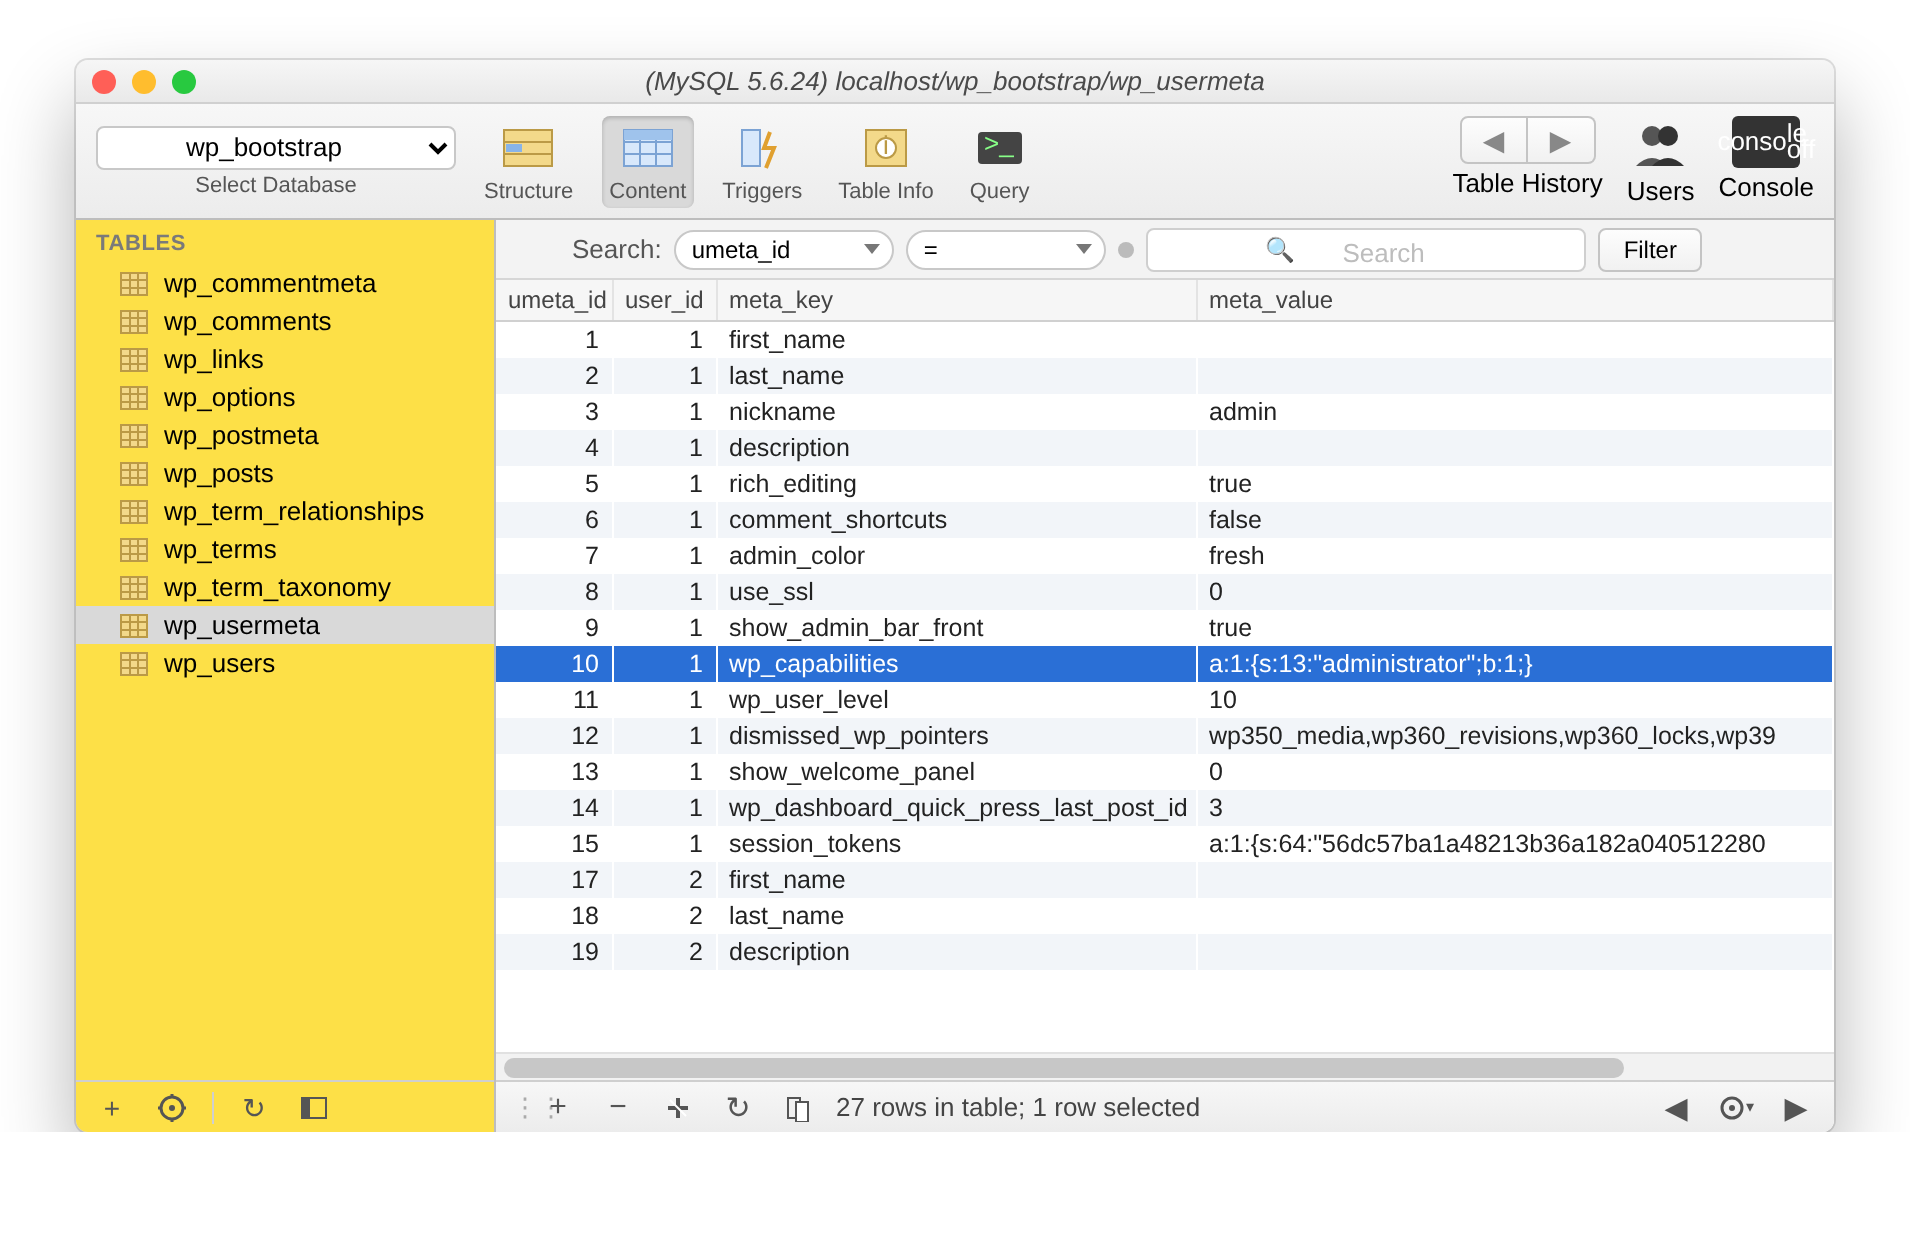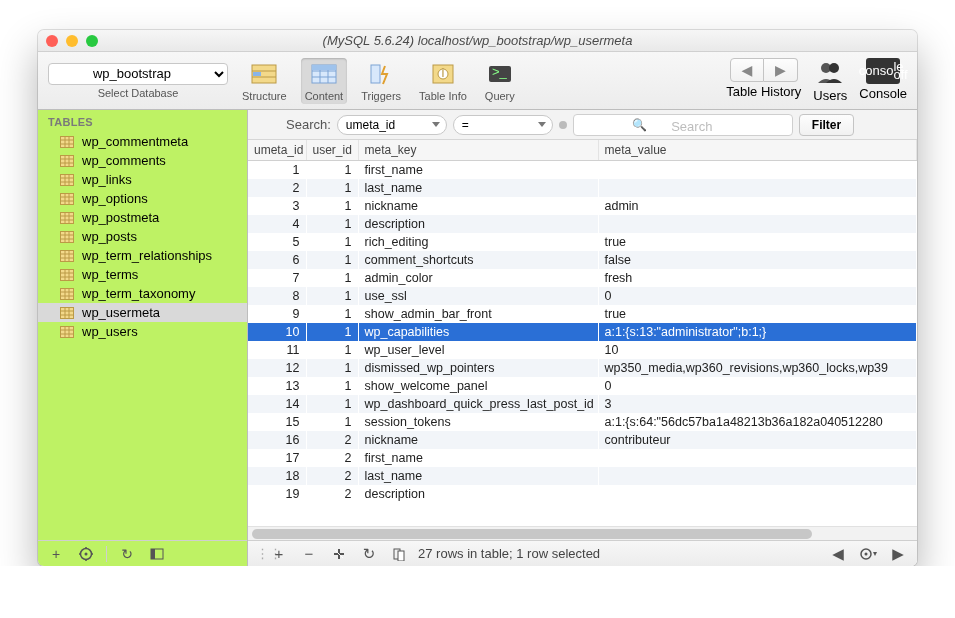--- a/index.html
+++ b/index.html
@@ -19,38 +19,38 @@
   .db-select select { width:180px; height:22px; font-size:13px; border:1px solid #c8c8c8; border-radius:4px; background:#fff; text-align:center; }
   .db-select .lbl, .tbtn .lbl { font-size:11px; color:#555; }
   .tbtn { display:flex; flex-direction:column; align-items:center; gap:2px; padding:2px 4px; border-radius:4px; }
   .tbtn.active { background:#d9d9d9; box-shadow: inset 0 1px 2px rgba(0,0,0,0.2); }
   .tbtn .ico { width:30px; height:28px; display:flex; align-items:center; justify-content:center; }
   .spacer { flex:1; }
   .nav-btns { display:flex; }
   .nav-btns button { width:34px; height:24px; border:1px solid #c4c4c4; background:linear-gradient(#fdfdfd,#f1f1f1); font-size:14px; color:#888;}
   .nav-btns button:first-child{border-radius:4px 0 0 4px;} .nav-btns button:last-child{border-radius:0 4px 4px 0; border-left:none;}
   .body { flex:1; display:flex; min-height:0; }
-  .sidebar { width:210px; background:#bef264; border-right:1px solid #bdbdbd; display:flex; flex-direction:column; }
+  .sidebar { width:210px; background:#fde047; border-right:1px solid #bdbdbd; display:flex; flex-direction:column; }
   .side-head { font-size:11px; font-weight:600; color:#7a7a7a; padding:6px 10px 4px; letter-spacing:.3px;}
   .side-list { flex:1; overflow:auto; }
   .side-item { display:flex; align-items:center; gap:8px; padding:2px 10px 2px 22px; height:19px; cursor:default;}
   .side-item .ti { width:14px; height:12px; }
   .side-item.sel { background:#d9d9d9; font-weight:400; }
   .side-foot { height:26px; border-top:1px solid #cfcfcf; display:flex; align-items:center; gap:10px; padding:0 8px;}
   .sf-btn { width:20px; height:20px; display:flex; align-items:center; justify-content:center; color:#555; font-size:14px;}
   .main { flex:1; display:flex; flex-direction:column; min-width:0; background:#fff;}
   .searchbar { height:30px; background:#f3f3f3; border-bottom:1px solid #d6d6d6; display:flex; align-items:center; padding:0 8px; gap:6px;}
   .searchbar .slabel { color:#555; }
   .pill { height:20px; border:1px solid #c8c8c8; border-radius:10px; background:#fff; padding:0 18px 0 8px; font-size:12px; position:relative;}
   .pill::after{content:"";position:absolute;right:6px;top:50%;width:0;height:0;border-left:4px solid transparent;border-right:4px solid transparent;border-top:5px solid #777;transform:translateY(-60%);}
   .dot{width:8px;height:8px;border-radius:50%;background:#bbb;}
   .searchinput{flex:1; max-width:220px; height:22px; border:1px solid #cfcfcf; border-radius:4px; padding:3px 6px 0 24px; background:#fff; color:#ec4899;}
   .si-wrap{position:relative; flex:1; max-width:220px; display:flex;}
   .si-wrap .mag{position:absolute; left:60px; top:50%; transform:translateY(-50%); color:#aaa; font-size:12px; pointer-events:none;}
-  .filterbtn{height:22px; padding:0 12px; border:1px solid #c4c4c4; border-radius:4px; background:linear-gradient(#fdfdfd,#f1f1f1); font-size:12px;font-weight:bold;}
+  .filterbtn{height:22px; padding:0 12px; border:1px solid #c4c4c4; border-radius:4px; background:linear-gradient(#fdfdfd,#f1f1f1); font-size:12px;}
   .gridwrap{flex:1; overflow:auto; position:relative;}
   table{border-collapse:collapse; width:100%; table-layout:fixed;}
   thead th{position:sticky; top:0; background:#f6f6f6; border-bottom:1px solid #d0d0d0; border-right:1px solid #e3e3e3; text-align:left; font-weight:400; color:#444; padding:3px 6px; font-size:12px;}
   tbody td{padding:2px 6px; border-right:1px solid transparent; height:18px; white-space:nowrap; overflow:hidden; text-overflow:clip; font-size:12.5px; color:#222;}
   tbody tr:nth-child(even) td{background:#f2f5f9;}
   tbody tr.sel td{background:#2a6fd6 !important; color:#fff;}
   td.num{text-align:right;}
   .hscroll{height:14px; background:#f2f2f2; border-top:1px solid #e1e1e1; position:relative;}
   .hscroll .thumb{position:absolute; left:4px; top:2px; height:10px; width:560px; background:#c7c7c7; border-radius:5px;}
   .statusbar{height:26px; background:linear-gradient(#f7f7f7,#ececec); border-top:1px solid #cfcfcf; display:flex; align-items:center; padding:0 8px; gap:8px; color:#444;}
@@ -425,26 +425,20 @@
                 <td>wp_dashboard_quick_press_last_post_id</td>
                 <td>3</td>
               </tr>
               <tr>
                 <td class="num">15</td>
                 <td class="num">1</td>
                 <td>session_tokens</td>
                 <td>a:1:{s:64:"56dc57ba1a48213b36a182a040512280</td>
               </tr>
               <tr>
-                <td class="num">16</td>
-                <td class="num">2</td>
-                <td>nickname</td>
-                <td>contributeur</td>
-              </tr>
-              <tr>
                 <td class="num">17</td>
                 <td class="num">2</td>
                 <td>first_name</td>
                 <td></td>
               </tr>
               <tr>
                 <td class="num">18</td>
                 <td class="num">2</td>
                 <td>last_name</td>
                 <td></td>

